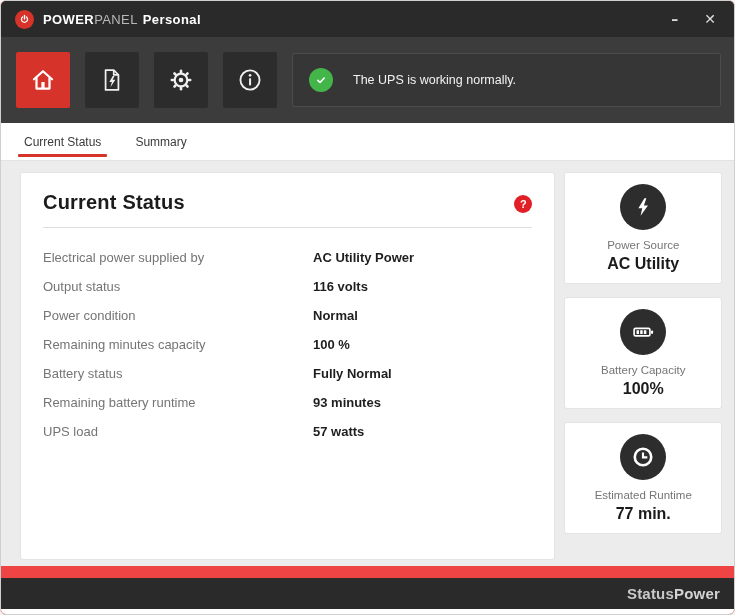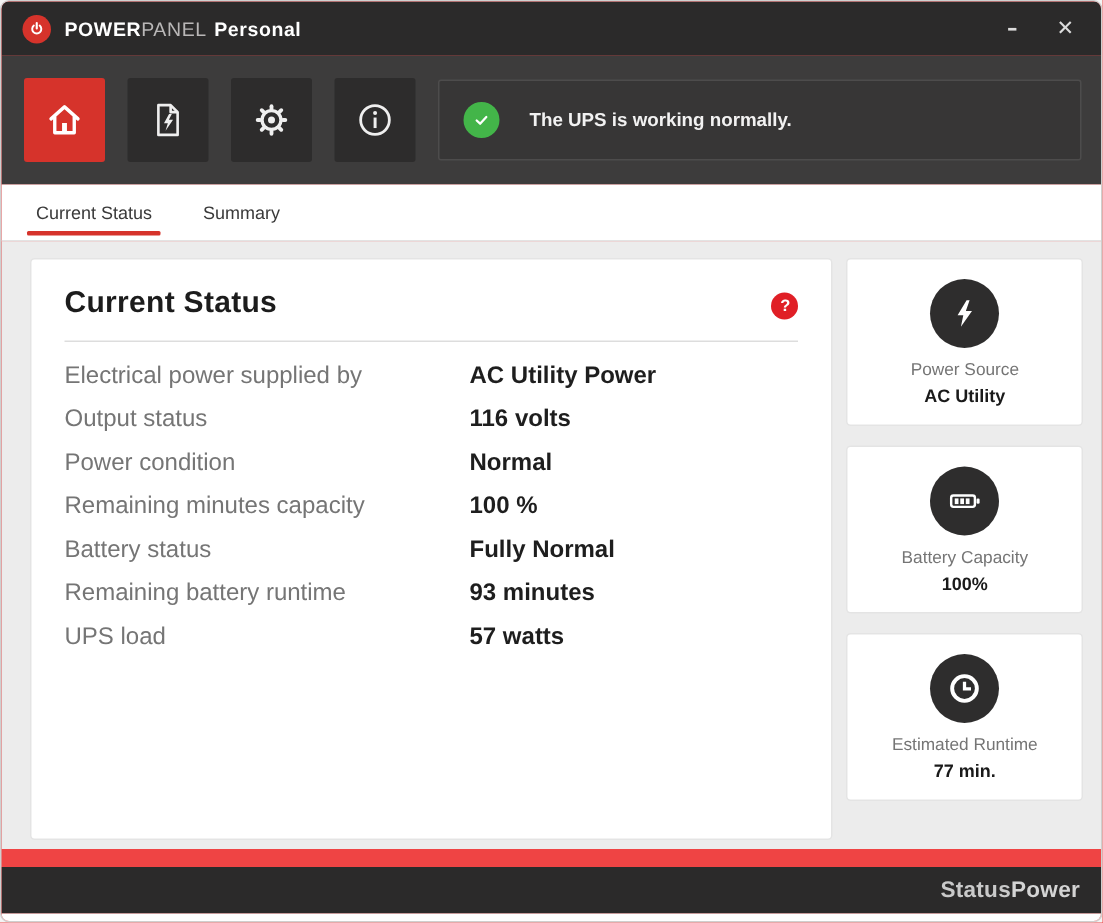--- a/index.html
+++ b/index.html
@@ -58,21 +58,21 @@
   .tool-btn svg{display:block;}
   .status-banner{
     margin-left:auto;width:432px;height:54px;
     background:#373636;border:1px solid #4d4c4c;border-radius:2px;
     display:flex;align-items:center;padding:0 16px;
   }
   .check-circle{
     width:24px;height:24px;border-radius:50%;background:var(--status-green);
     display:flex;align-items:center;justify-content:center;flex:0 0 24px;
   }
-  .status-text{margin-left:20px;color:#f2f2f2;font-size:12.5px;font-weight:700;}
+  .status-text{margin-left:20px;color:#f2f2f2;font-size:12.5px;font-weight:400;}
   
   .tabbar{
     height:38px;flex:0 0 38px;background:#ffffff;
     display:flex;align-items:stretch;padding-left:20px;
     border-bottom:1px solid #e3e3e3;
   }
   .tab{
     background:none;border:none;cursor:pointer;
     font-size:12px;color:#3a3a3a;padding:0 3px;margin-right:28px;
     position:relative;font-family:inherit;
@@ -93,38 +93,38 @@
   .panel-head{display:flex;align-items:flex-start;}
   .panel-title{font-size:20px;font-weight:700;color:#1c1c1c;letter-spacing:.2px;}
   .help-btn{
     margin-left:auto;width:18px;height:18px;border-radius:50%;border:none;
     background:#e01f26;color:#ffffff;font-weight:700;font-size:11px;
     display:flex;align-items:center;justify-content:center;cursor:pointer;
     margin-top:4px;font-family:inherit;
   }
   .divider{height:1px;background:#dddddd;margin-top:13px;}
   .rows{margin-top:8px;}
-  .row{display:flex;align-items:center;height:29px;font-size:16px;}
+  .row{display:flex;align-items:flex-end;height:29px;font-size:13px;}
   .row-label{width:270px;color:var(--label-gray);}
   .row-value{font-weight:700;color:#1e1e1e;}
   
   .sidebar{
     width:156px;height:360px;display:flex;flex-direction:column;gap:15px;
   }
   .card{
     background:#ffffff;border-radius:2px;flex:1 1 0;
     display:flex;flex-direction:column;align-items:center;justify-content:center;
     box-shadow:0 0 0 1px rgba(0,0,0,0.03);
   }
   .card-icon{
     width:46px;height:46px;border-radius:50%;background:var(--card-icon-bg);
     display:flex;align-items:center;justify-content:center;margin-bottom:9px;
   }
   .card-label{font-size:11.5px;color:var(--label-gray);}
-  .card-value{font-size:12px;font-weight:700;color:#1a1a1a;margin-top:4px;}
+  .card-value{font-size:16px;font-weight:700;color:#1a1a1a;margin-top:4px;}
   
   .footer{
     margin-top:12px;height:31px;flex:0 0 31px;background:var(--titlebar-bg);
     display:flex;align-items:center;justify-content:flex-end;padding:0 14px;
   }
   .cp-logo{font-size:15px;color:#c9c9c9;letter-spacing:.2px;}
   .cp-logo .p1{font-weight:600;}
   .cp-logo .p2{font-weight:800;color:#d4d4d4;}
   .bottom-strip{flex:0 0 5px;background:#ffffff;}
 </style>

